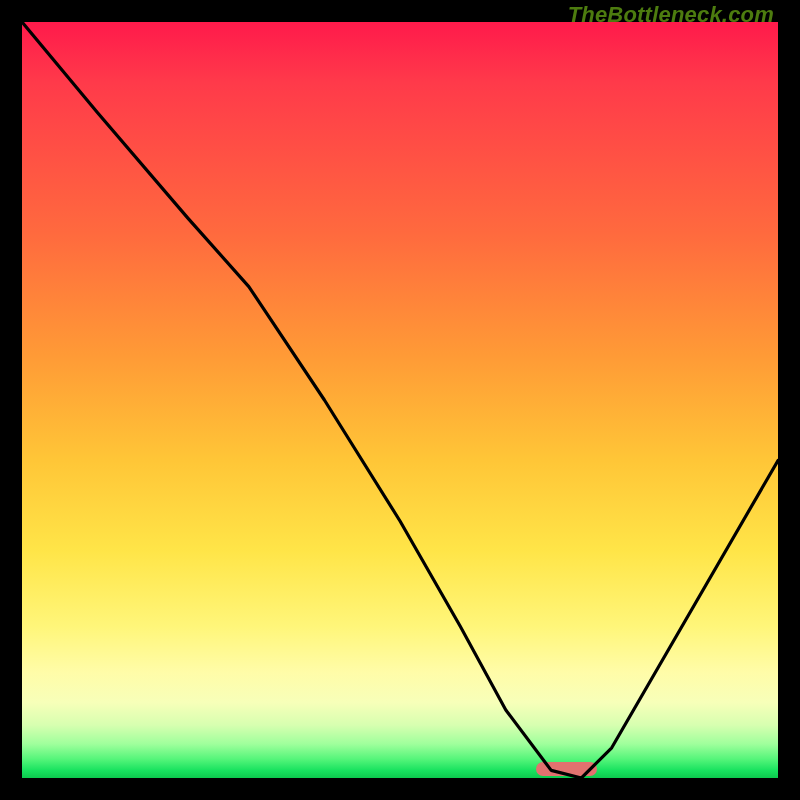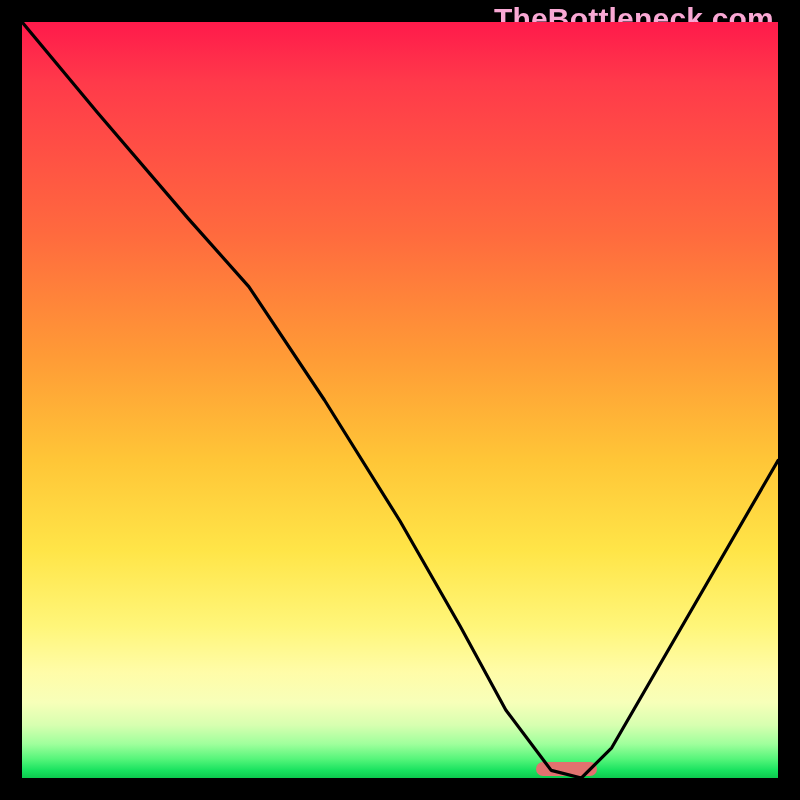--- a/index.html
+++ b/index.html
@@ -60,25 +60,26 @@
   .marker {
     position: absolute;
     background: #e2716f;
     border-radius: 9px;
   }
   .watermark {
     position: absolute;
     top: 2px;
     right: 26px;
     font-family: Arial, Helvetica, sans-serif;
-    font-size: 30px;
+    font-size: 22px;
     font-weight: 600;
-    color: #f9a8d4;
+    color: #4d7c0f;
     letter-spacing: 0.2px;
     user-select: none;
+    font-style: italic;
   }
 </style>
 </head>
 <body>
 
 <div class="watermark">TheBottleneck.com</div>
 
 <div class="frame">
 
   <div class="plot-area">

